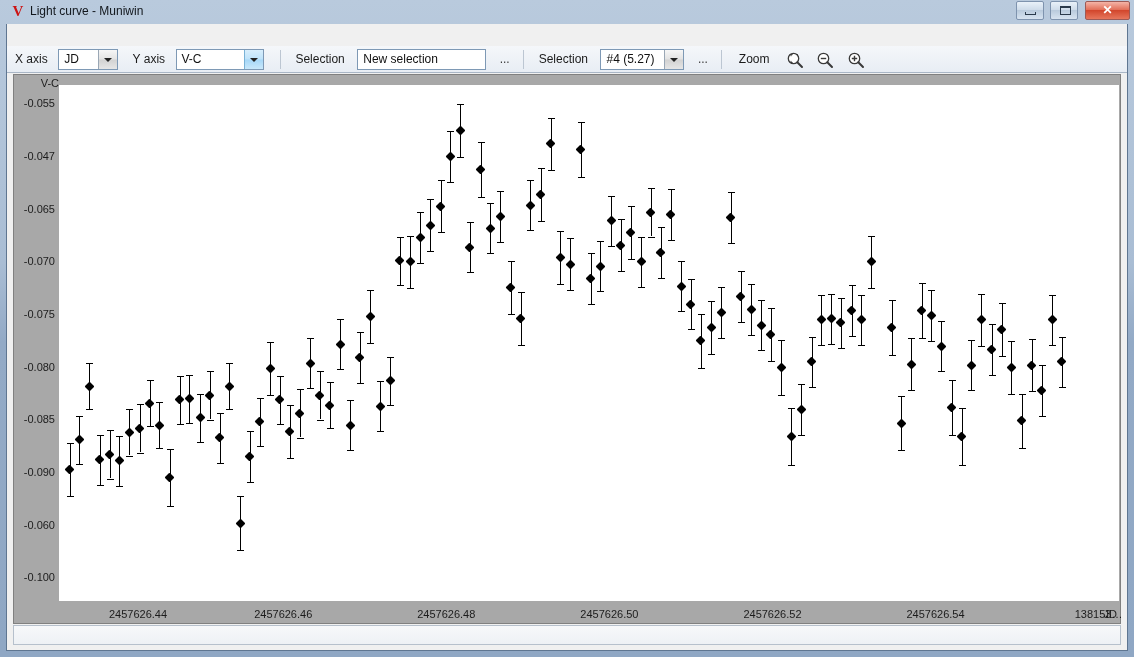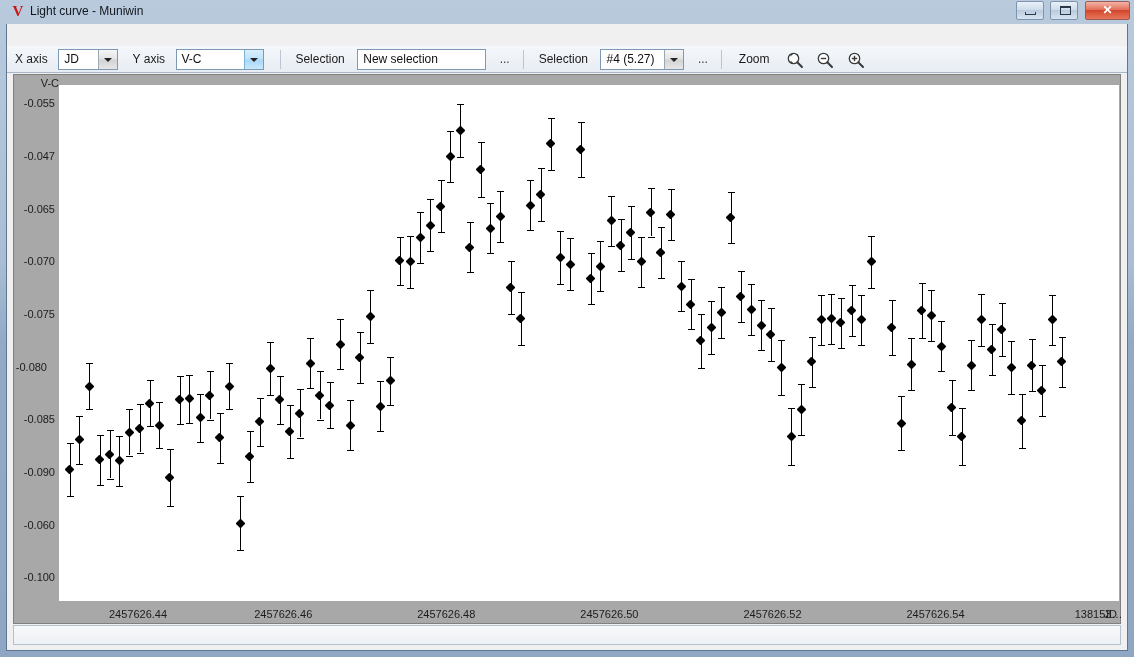--- a/index.html
+++ b/index.html
@@ -218,21 +218,21 @@
       </span>
     </div>
 
     <div class="chartframe">
       <div class="ylabel-top">V-C</div>
       <div class="yaxis" id="yaxis">
           <div class="ytick" style="top: 496.333px; padding-right: 4px;">-0.100</div>
           <div class="ytick" style="top: 443.68px; padding-right: 4px;">-0.060</div>
           <div class="ytick" style="top: 391.027px; padding-right: 4px;">-0.090</div>
           <div class="ytick" style="top: 338.373px; padding-right: 4px;">-0.085</div>
-          <div class="ytick" style="top: 285.72px; padding-right: 12px;">-0.080</div>
+          <div class="ytick" style="top: 285.72px; padding-right: 4px;">-0.080</div>
           <div class="ytick" style="top: 233.067px; padding-right: 4px;">-0.075</div>
           <div class="ytick" style="top: 180.414px; padding-right: 4px;">-0.070</div>
           <div class="ytick" style="top: 127.761px; padding-right: 4px;">-0.065</div>
           <div class="ytick" style="top: 75.1082px; padding-right: 4px;">-0.047</div>
           <div class="ytick" style="top: 22.4551px; padding-right: 4px;">-0.055</div>
         </div>
       <div class="xaxis" id="xaxis">
           <div class="xtick" style="left: 124px;">2457626.44</div>
           <div class="xtick" style="left: 269.231px;">2457626.46</div>
           <div class="xtick" style="left: 432.308px;">2457626.48</div>

